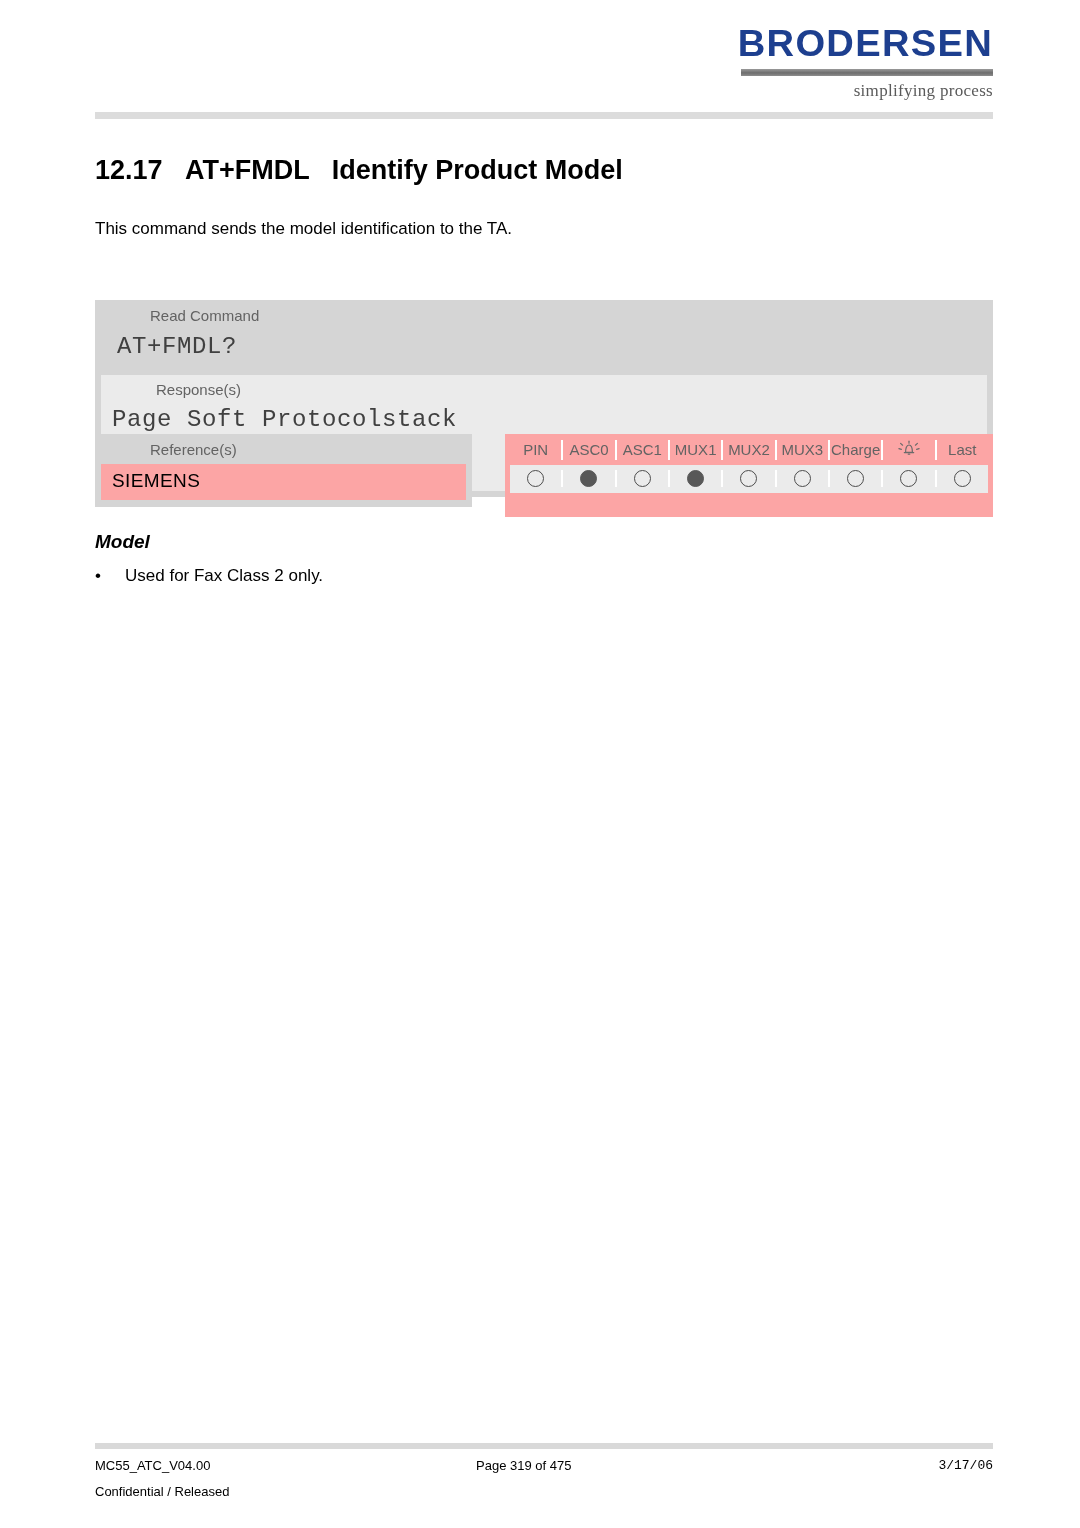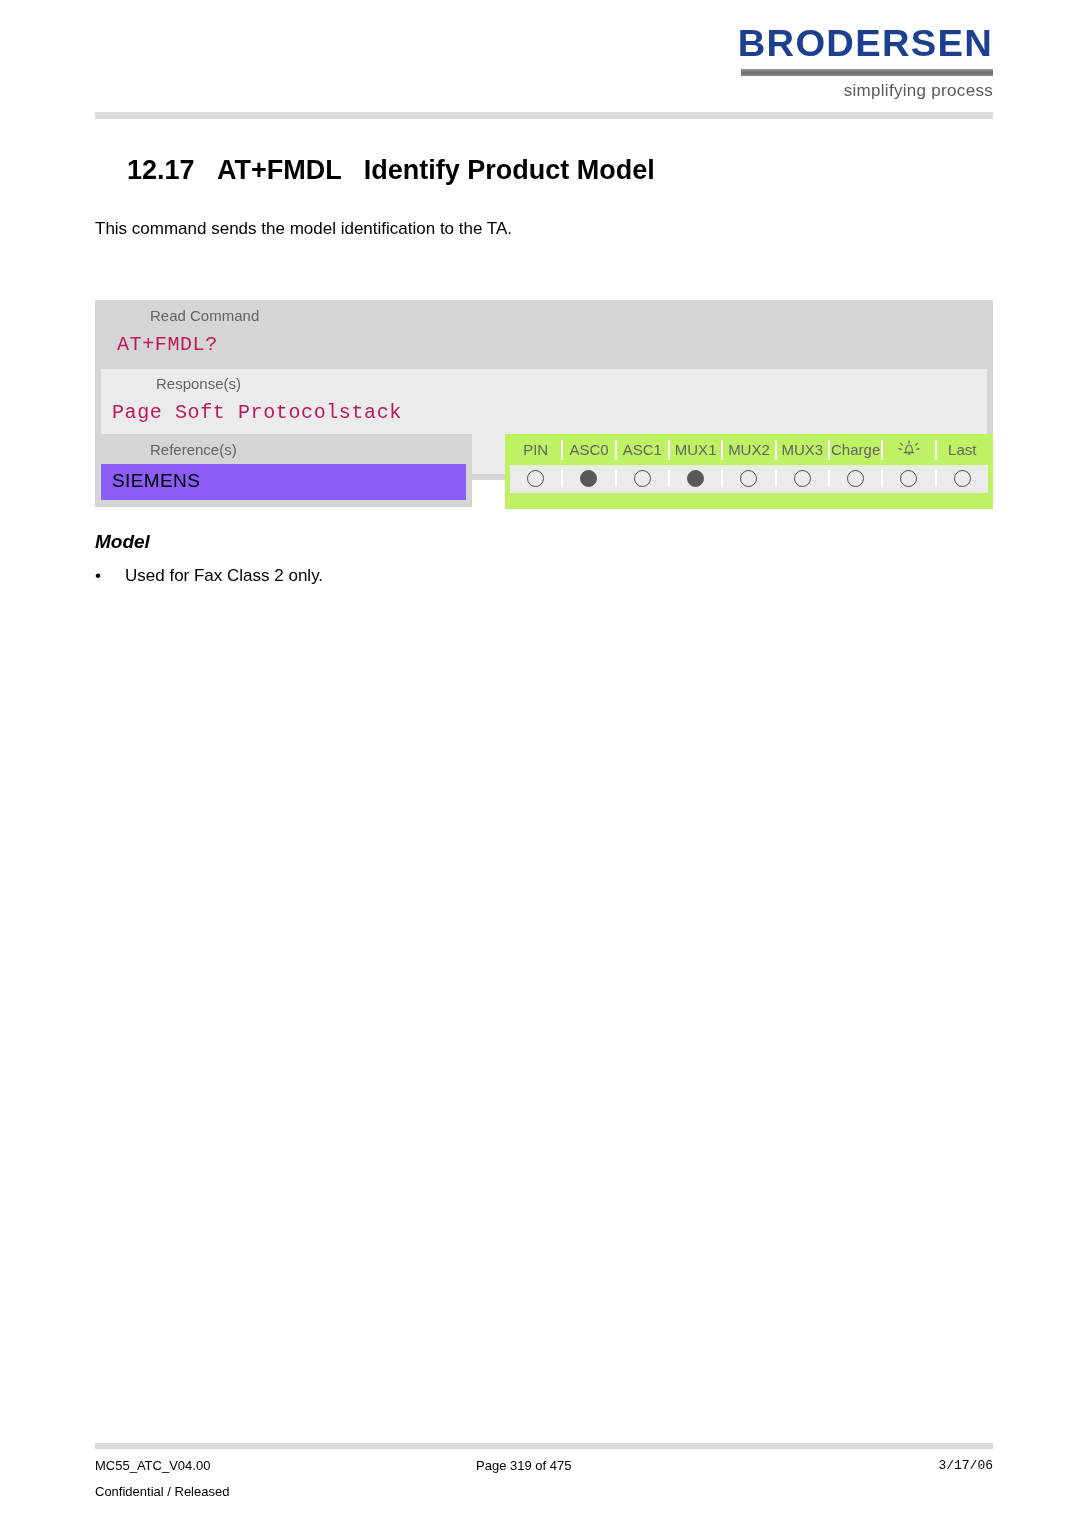--- a/index.html
+++ b/index.html
@@ -46,21 +46,21 @@
     margin-top: 7px;
     height: 7px;
     width: 100%;
     background: linear-gradient(to bottom, #9a9a9a 0%, #6d6d6d 55%, #8d8d8d 100%);
   }
   .logo-tagline {
     margin-top: 5px;
     font-size: 17px;
     color: #5a5a5a;
     letter-spacing: 0.3px;
-    font-family: Liberation Sans, sans-serif;
+    font-family: Liberation Serif, serif;
   }
 
   .header-rule {
     position: absolute;
     left: 95px;
     top: 112px;
     width: 898px;
     height: 7px;
     background: #dcdcdc;
   }
@@ -68,21 +68,21 @@
   
   .section-heading {
     position: absolute;
     left: 95px;
     top: 155px;
     font-size: 27px;
     font-weight: bold;
     color: #000;
     white-space: nowrap;
   }
-  .section-heading .num { display: inline-block; width: 90px; margin-left: 32px; }
+  .section-heading .num { display: inline-block; width: 90px; }
   .section-heading .cmd { display: inline-block; margin-right: 22px; }
 
   .intro-text {
     position: absolute;
     left: 95px;
     top: 219px;
     font-size: 17px;
     color: #000;
   }
 
@@ -110,22 +110,22 @@
     padding: 7px 0 2px 11px;
   }
   .row-label {
     font-size: 15px;
     color: #636363;
     line-height: 1.25;
     margin-left: 44px;
   }
   .mono-line {
     font-family: "Liberation Mono", "DejaVu Sans Mono", monospace;
-    font-size: 20px;
-    color: #be185d;
+    font-size: 24px;
+    color: #404040;
     letter-spacing: 0.6px;
     line-height: 1.45;
     padding: 4px 0 8px 11px;
   }
   .syntax-resp-outer {
     background: #d5d5d5;
     padding: 0 6px;
   }
   .syntax-resp {
     background: #ebebeb;
@@ -139,36 +139,36 @@
     position: absolute;
     left: 95px;
     top: 434px;
     width: 377px;
     background: #d5d5d5;
     padding-bottom: 7px;
   }
   .ref-box .row-label { padding: 7px 0 4px 11px; }
   .ref-inner-wrap { padding: 0 6px; }
   .ref-inner {
-    background: #8b5cf6;
+    background: #fca5a5;
     padding: 6px 0 8px 11px;
   }
   .ref-value {
     font-size: 19px;
     color: #000;
     letter-spacing: 0.4px;
   }
 
   .feature-table {
     position: absolute;
     left: 505px;
     top: 434px;
     width: 488px;
-    background: #bef264;
-    padding: 0 0 16px 0;
+    background: #fca5a5;
+    padding: 0 0 24px 0;
   }
   .feat-head {
     display: flex;
     padding: 6px 5px 5px 5px;
   }
   .feat-head .cell {
     flex: 1 1 0;
     text-align: center;
     font-size: 15px;
     color: #636363;

